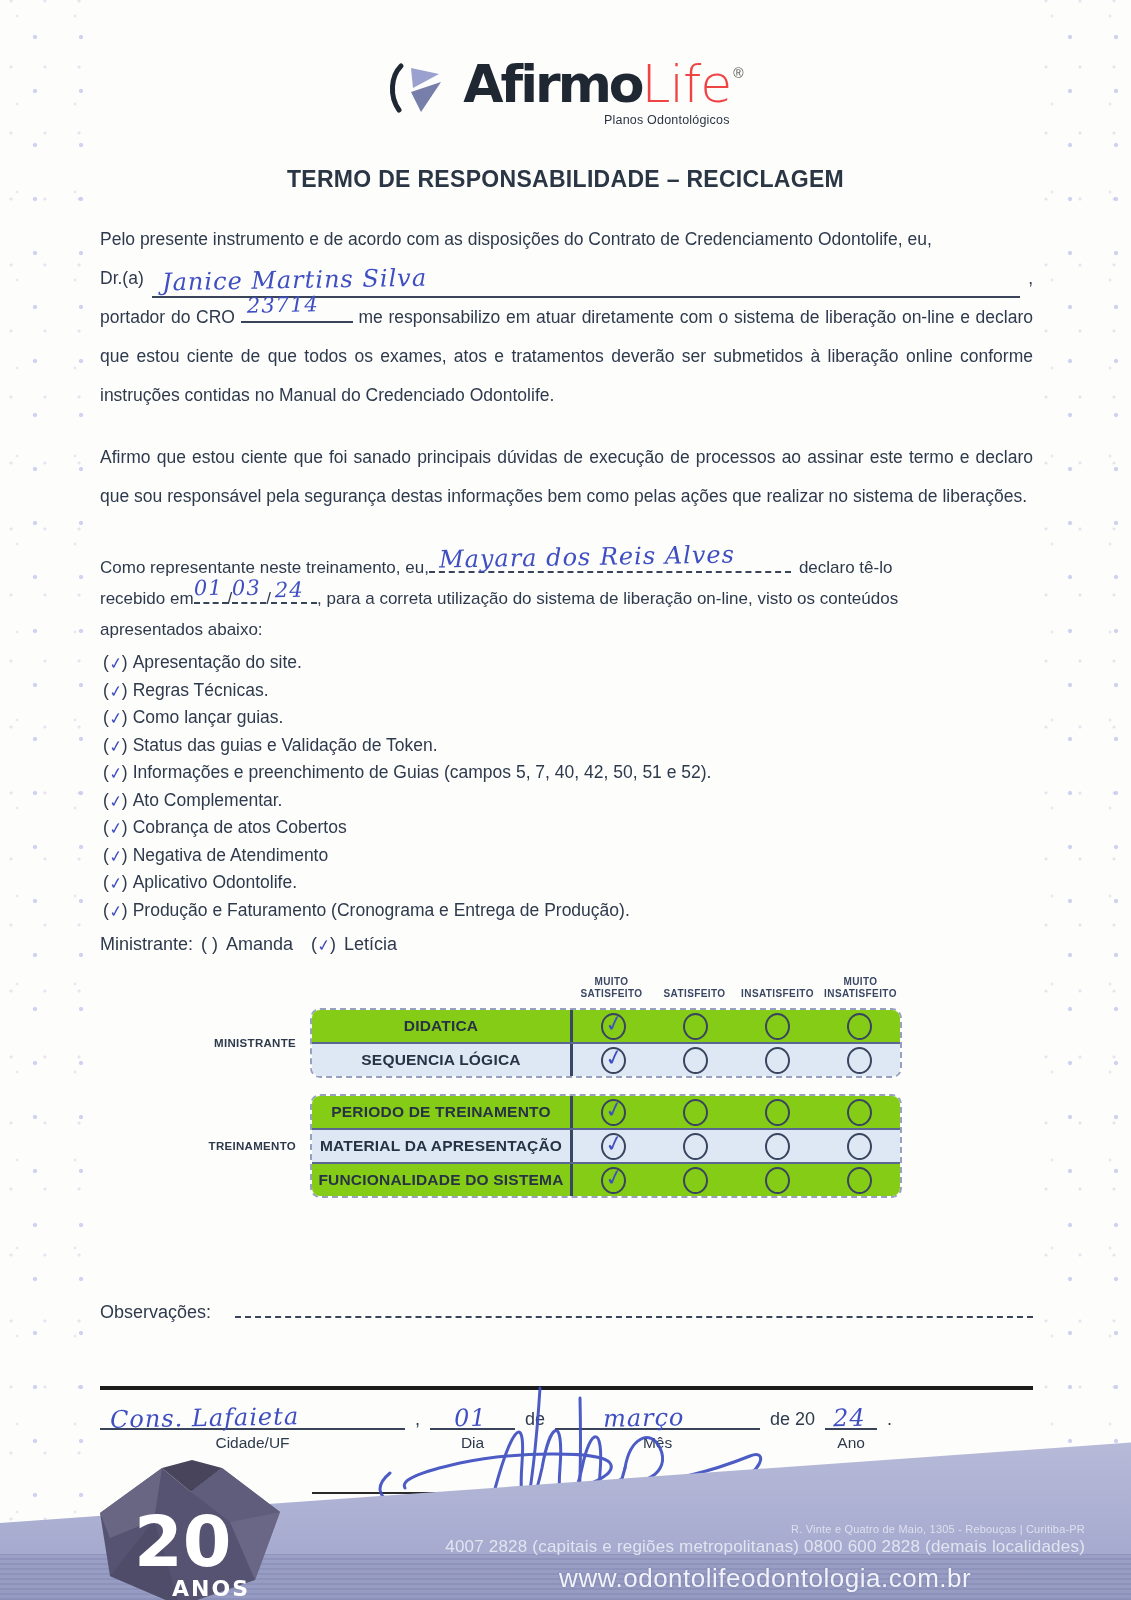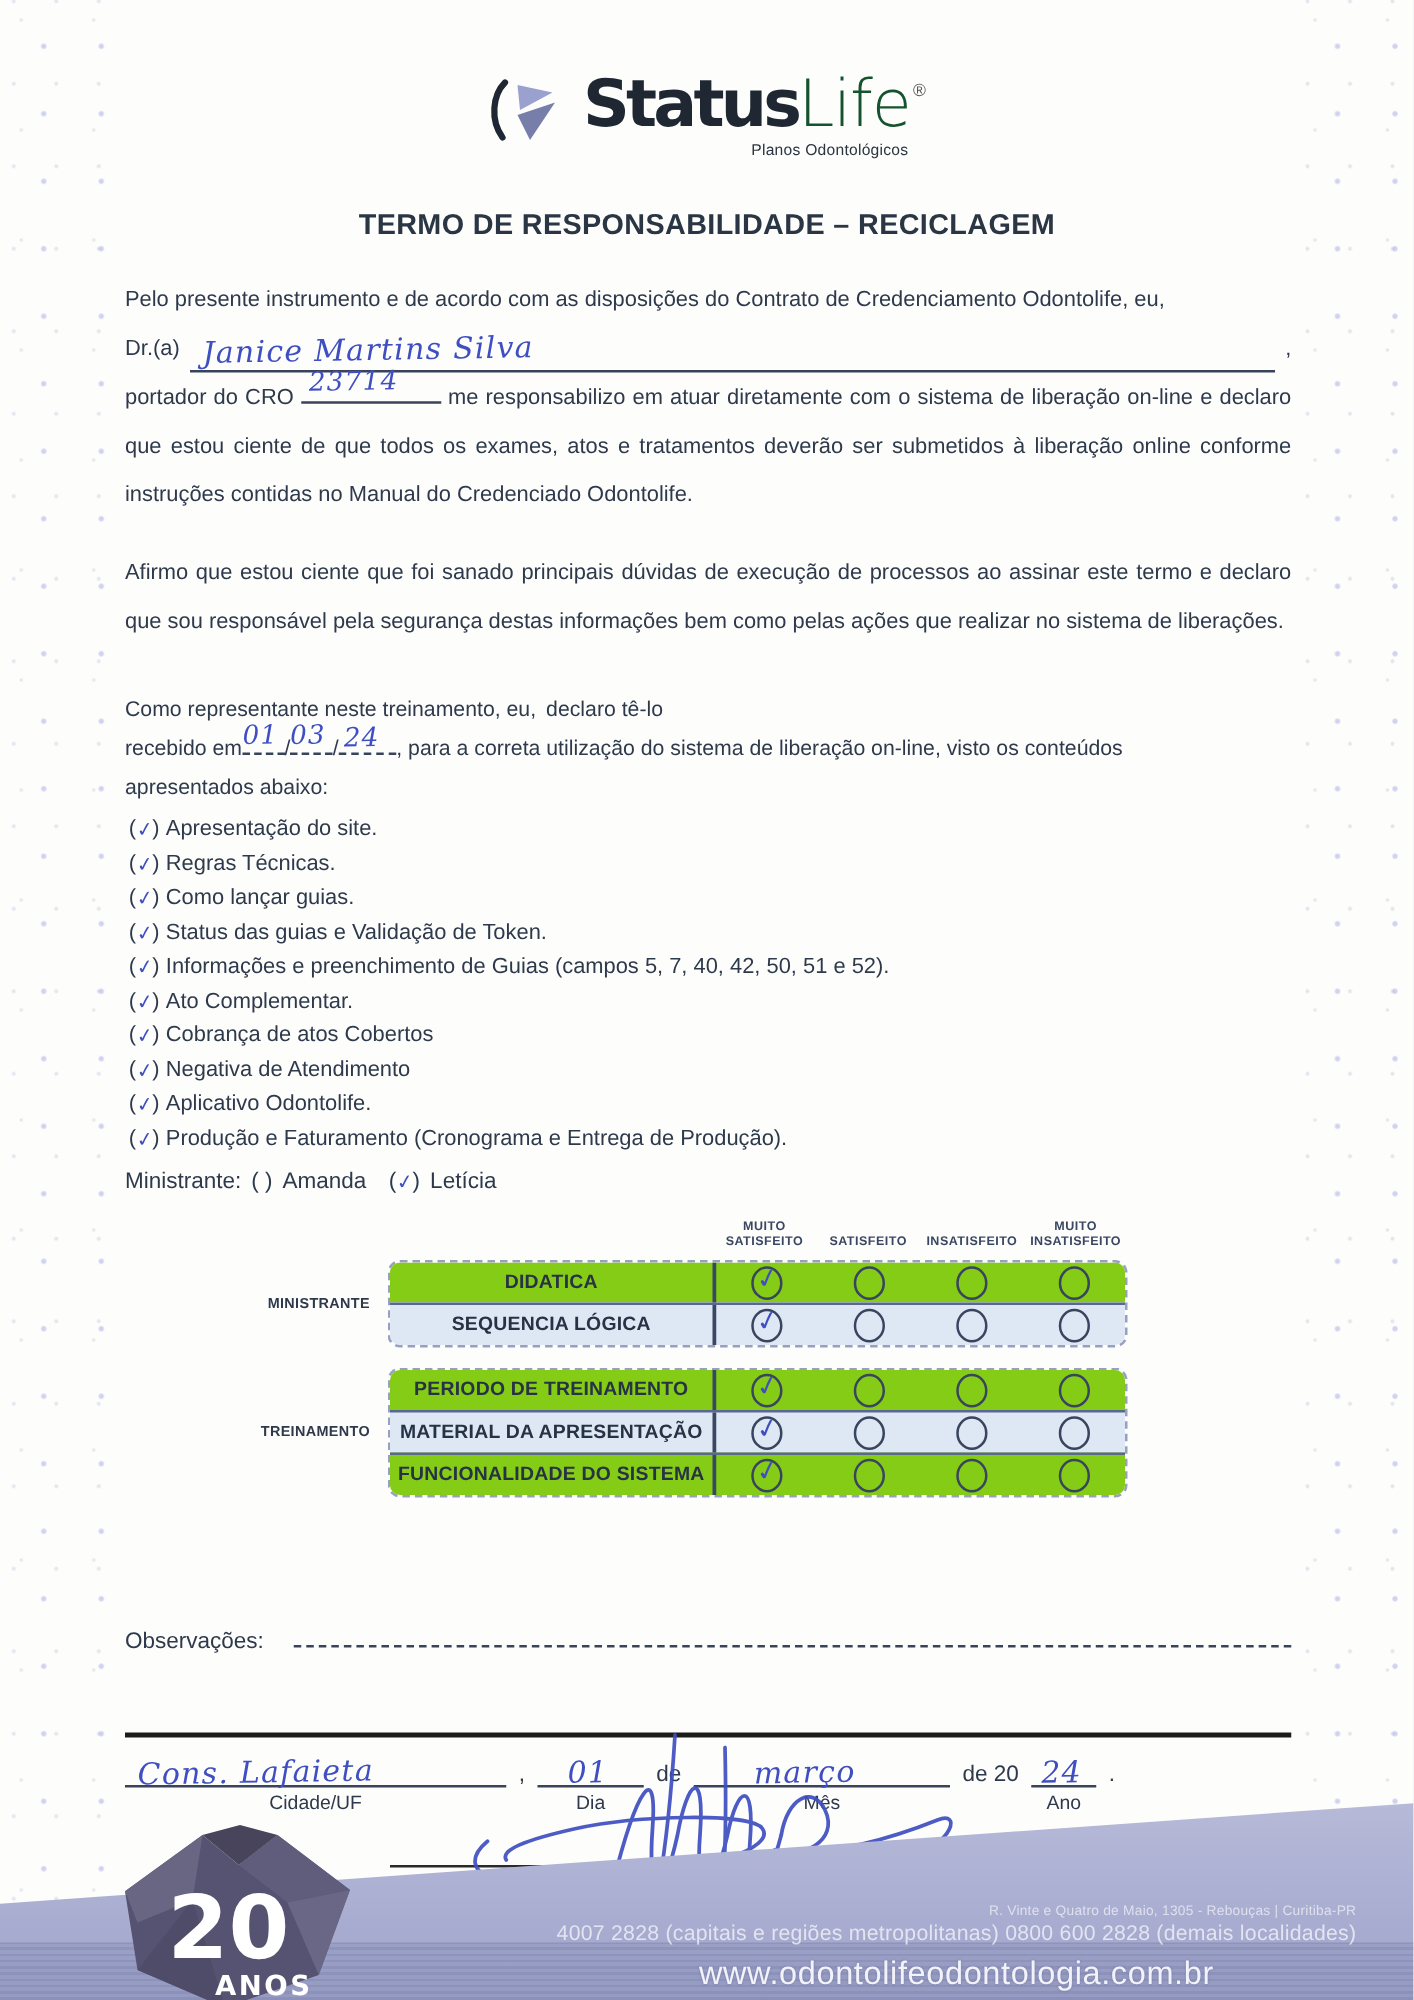--- a/index.html
+++ b/index.html
@@ -19,21 +19,21 @@
     background-size: 46px 54px, 34px 66px, 58px 88px;
     background-position: 6px 10px, 22px 34px, 40px 60px;
   }
   .dots-left { left:6px; } .dots-right { right:0; }
 
   
   .logo { position:absolute; top:58px; left:0; width:100%; display:flex; justify-content:center; }
   .logo-inner { display:flex; align-items:flex-start; }
   .logo-text { display:flex; align-items:baseline; line-height:1; position:relative; }
   .brand-odonto { font-size:52px; font-weight:800; letter-spacing:-3px; color:#1e2732; font-family:"DejaVu Sans",sans-serif; }
-  .brand-life { font-size:52px; font-weight:300; letter-spacing:-1px; color:#14532d; font-family:"DejaVu Sans",sans-serif; }
+  .brand-life { font-size:52px; font-weight:300; letter-spacing:-1px; color:#ef4444; font-family:"DejaVu Sans",sans-serif; }
   .brand-reg { font-size:14px; color:#555; margin-left:2px; transform:translateY(-24px); display:inline-block; }
   .brand-tagline { position:absolute; right:14px; bottom:-16px; font-size:12.5px; color:#2b3542; letter-spacing:.2px; }
   .logo-mark { margin-right:10px; margin-top:2px; }
 
   
   .doc-title {
     position:absolute; top:166px; left:0; width:100%; text-align:center;
     font-size:23px; font-weight:bold; color:#2b3644; letter-spacing:.3px;
   }
 
@@ -128,21 +128,21 @@
   <div class="logo">
     <div class="logo-inner">
       <span class="logo-mark">
         <svg width="66" height="62" viewBox="0 0 66 62">
           <path d="M14 6 C4 16 2 36 12 50" stroke="#1e2732" stroke-width="5" fill="none" stroke-linecap="round"></path>
           <polygon points="24,8 52,14 26,28" fill="#9aa1cf"></polygon>
           <polygon points="24,32 54,22 34,52" fill="#777ea9"></polygon>
         </svg>
       </span>
       <span class="logo-text">
-        <span class="brand-odonto">Status</span>
+        <span class="brand-odonto">Afirmo</span>
           <span class="brand-life">Life</span>
           <span class="brand-reg">®</span>
         <span class="brand-tagline">Planos Odontológicos</span>
       </span>
     </div>
   </div>
 
   <div class="doc-title">TERMO DE RESPONSABILIDADE – RECICLAGEM</div>
 
   <div class="para p1">
@@ -166,20 +166,23 @@
       <span>me responsabilizo em atuar diretamente com o sistema de liberação on-line e declaro que estou ciente de que todos os exames, atos e tratamentos deverão ser submetidos à liberação online conforme instruções contidas no</span>
       <span class="it">Manual do Credenciado Odontolife.</span>
     </div>
   </div>
 
   <div class="para p2">Afirmo que estou ciente que foi sanado principais dúvidas de execução de processos ao assinar este termo e declaro que sou responsável pela segurança destas informações bem como pelas ações que realizar no sistema de liberações.</div>
 
   <div class="para p3">
     <div class="flexline" style="align-items:baseline;">
       <span>Como representante neste treinamento, eu,</span>
+      <span class="blank blank-dashed" style="width:362px; height:20px;">
+        <span class="hand" style="bottom:-2px;">Mayara dos Reis Alves</span>
+      </span>
       <span class="ml">declaro tê-lo</span>
     </div>
     <div>
       <span>recebido em</span><span class="blank blank-dashed" style="width:34px;height:18px;"><span class="hand hand-sm" style="left:0;bottom:-2px;">01</span></span><span>/</span><span class="blank blank-dashed" style="width:34px;height:18px;"><span class="hand hand-sm" style="left:0;bottom:-2px;">03</span></span><span>/</span><span class="blank blank-dashed" style="width:46px;height:18px;"><span class="hand hand-sm" style="left:4px;bottom:-4px;">24</span></span><span>,  para a correta utilização do sistema de liberação on-line, visto os conteúdos</span>
     </div>
     <div>apresentados abaixo:</div>
   </div>
 
   <div class="checklist">
     <div class="chk-item">

